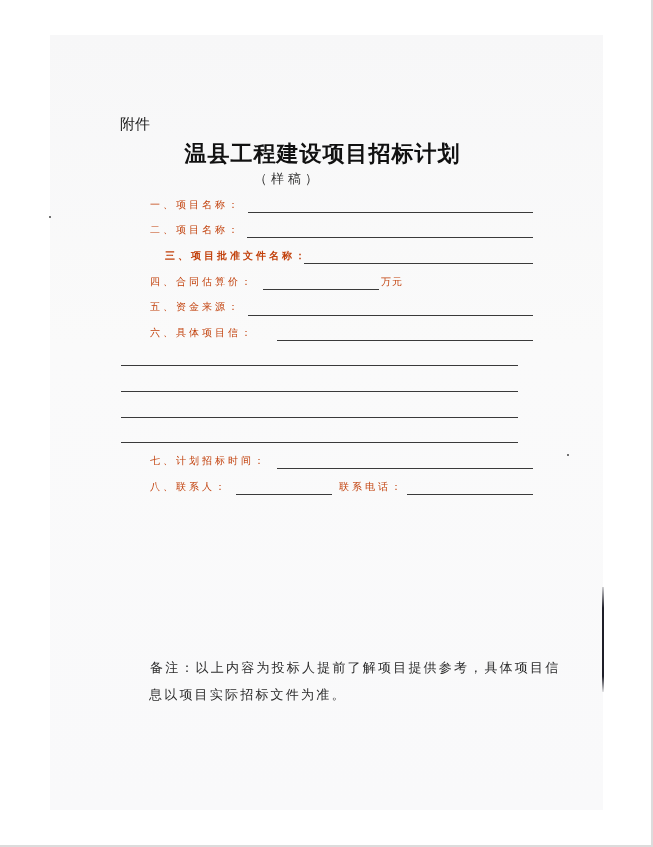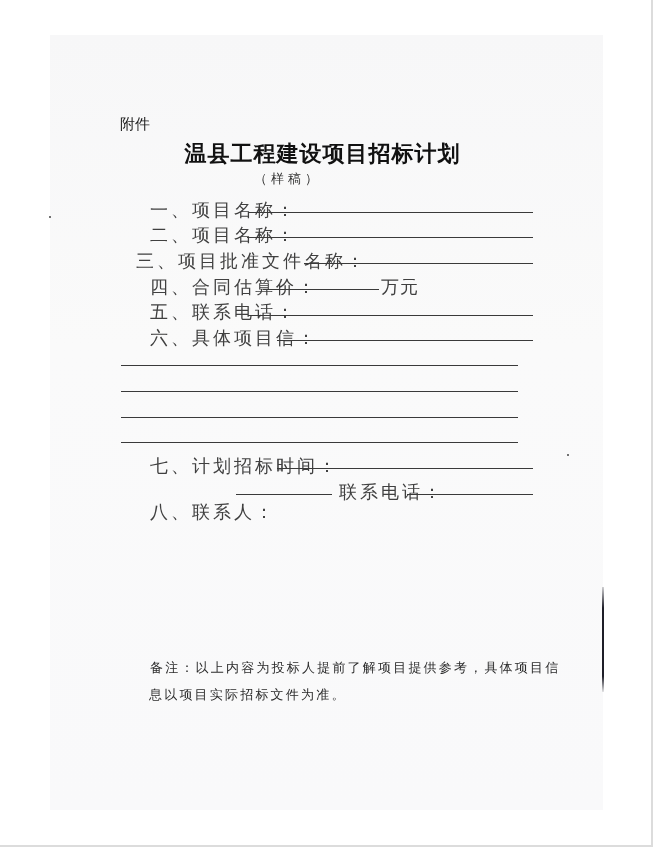--- a/index.html
+++ b/index.html
@@ -37,21 +37,21 @@
   }
   .title {
     left: 0; width: 645px; text-align: center; top: 139px;
     font-size: 22px; font-weight: bold; letter-spacing: 1px; color: #111;
   }
   .subtitle {
     left: 0; width: 576px; text-align: center; top: 170px;
     font-size: 13px; letter-spacing: 4px; color: #333;
   }
   .label {
-    font-size: 18px; letter-spacing: 3px; color: #404040;
+    font-size: 10px; letter-spacing: 3px; color: #c2410c;
     font-family: "DejaVu Sans", "Liberation Sans", sans-serif;
   }
   .line { position: absolute; height: 1px; background: #3a3a3a; }
   .note {
     font-size: 13px; letter-spacing: 2.2px; color: #2b2b2b;
     font-family: "DejaVu Sans", "Liberation Sans", sans-serif;
   }
 </style>
 </head>
 <body>
@@ -67,40 +67,40 @@
 <div class="abs attach">附件</div>
 <div class="abs title">温县工程建设项目招标计划</div>
 <div class="abs subtitle">（样稿）</div>
 
 <div class="abs label" style="left:150px; top:198px;">一、项目名称：</div>
 <div class="line" style="left:248px; top:212px; width:285px;"></div>
 
 <div class="abs label" style="left:150px; top:223px;">二、项目名称：</div>
 <div class="line" style="left:247px; top:237px; width:286px;"></div>
 
-<div class="abs label" style="left:136px; top:249px;">三、项目批准文件名称：</div>
+<div class="abs label" style="left:165px; top:249px;font-weight:bold;">三、项目批准文件名称：</div>
 <div class="line" style="left:304px; top:263px; width:229px;"></div>
 
 <div class="abs label" style="left:150px; top:275px;">四、合同估算价：</div>
 <div class="line" style="left:263px; top:289px; width:116px;"></div>
 <div class="abs label" style="left:381px; top:275px; letter-spacing:1px;">万元</div>
 
-<div class="abs label" style="left:150px; top:300px;">五、联系电话：</div>
+<div class="abs label" style="left:150px; top:300px;">五、资金来源：</div>
 <div class="line" style="left:248px; top:315px; width:285px;"></div>
 
 <div class="abs label" style="left:150px; top:326px;">六、具体项目信：</div>
 <div class="line" style="left:277px; top:340px; width:256px;"></div>
 
 <div class="line" style="left:121px; top:365px; width:397px;"></div>
 <div class="line" style="left:121px; top:391px; width:397px;"></div>
 <div class="line" style="left:121px; top:417px; width:397px;"></div>
 <div class="line" style="left:121px; top:442px; width:397px;"></div>
 
 <div class="abs label" style="left:150px; top:454px;">七、计划招标时间：</div>
 <div class="line" style="left:277px; top:468px; width:256px;"></div>
 
-<div class="abs label" style="left:150px; top:480px;margin-top:20px;">八、联系人：</div>
+<div class="abs label" style="left:150px; top:480px;">八、联系人：</div>
 <div class="line" style="left:236px; top:494px; width:96px;"></div>
 <div class="abs label" style="left:339px; top:480px;">联系电话：</div>
 <div class="line" style="left:407px; top:494px; width:126px;"></div>
 
 <div class="abs note" style="left:150px; top:659px;">备注：以上内容为投标人提前了解项目提供参考，具体项目信</div>
 <div class="abs note" style="left:125px; top:686px;margin-left:24px;">息以项目实际招标文件为准。</div>
 
 </body></html>

